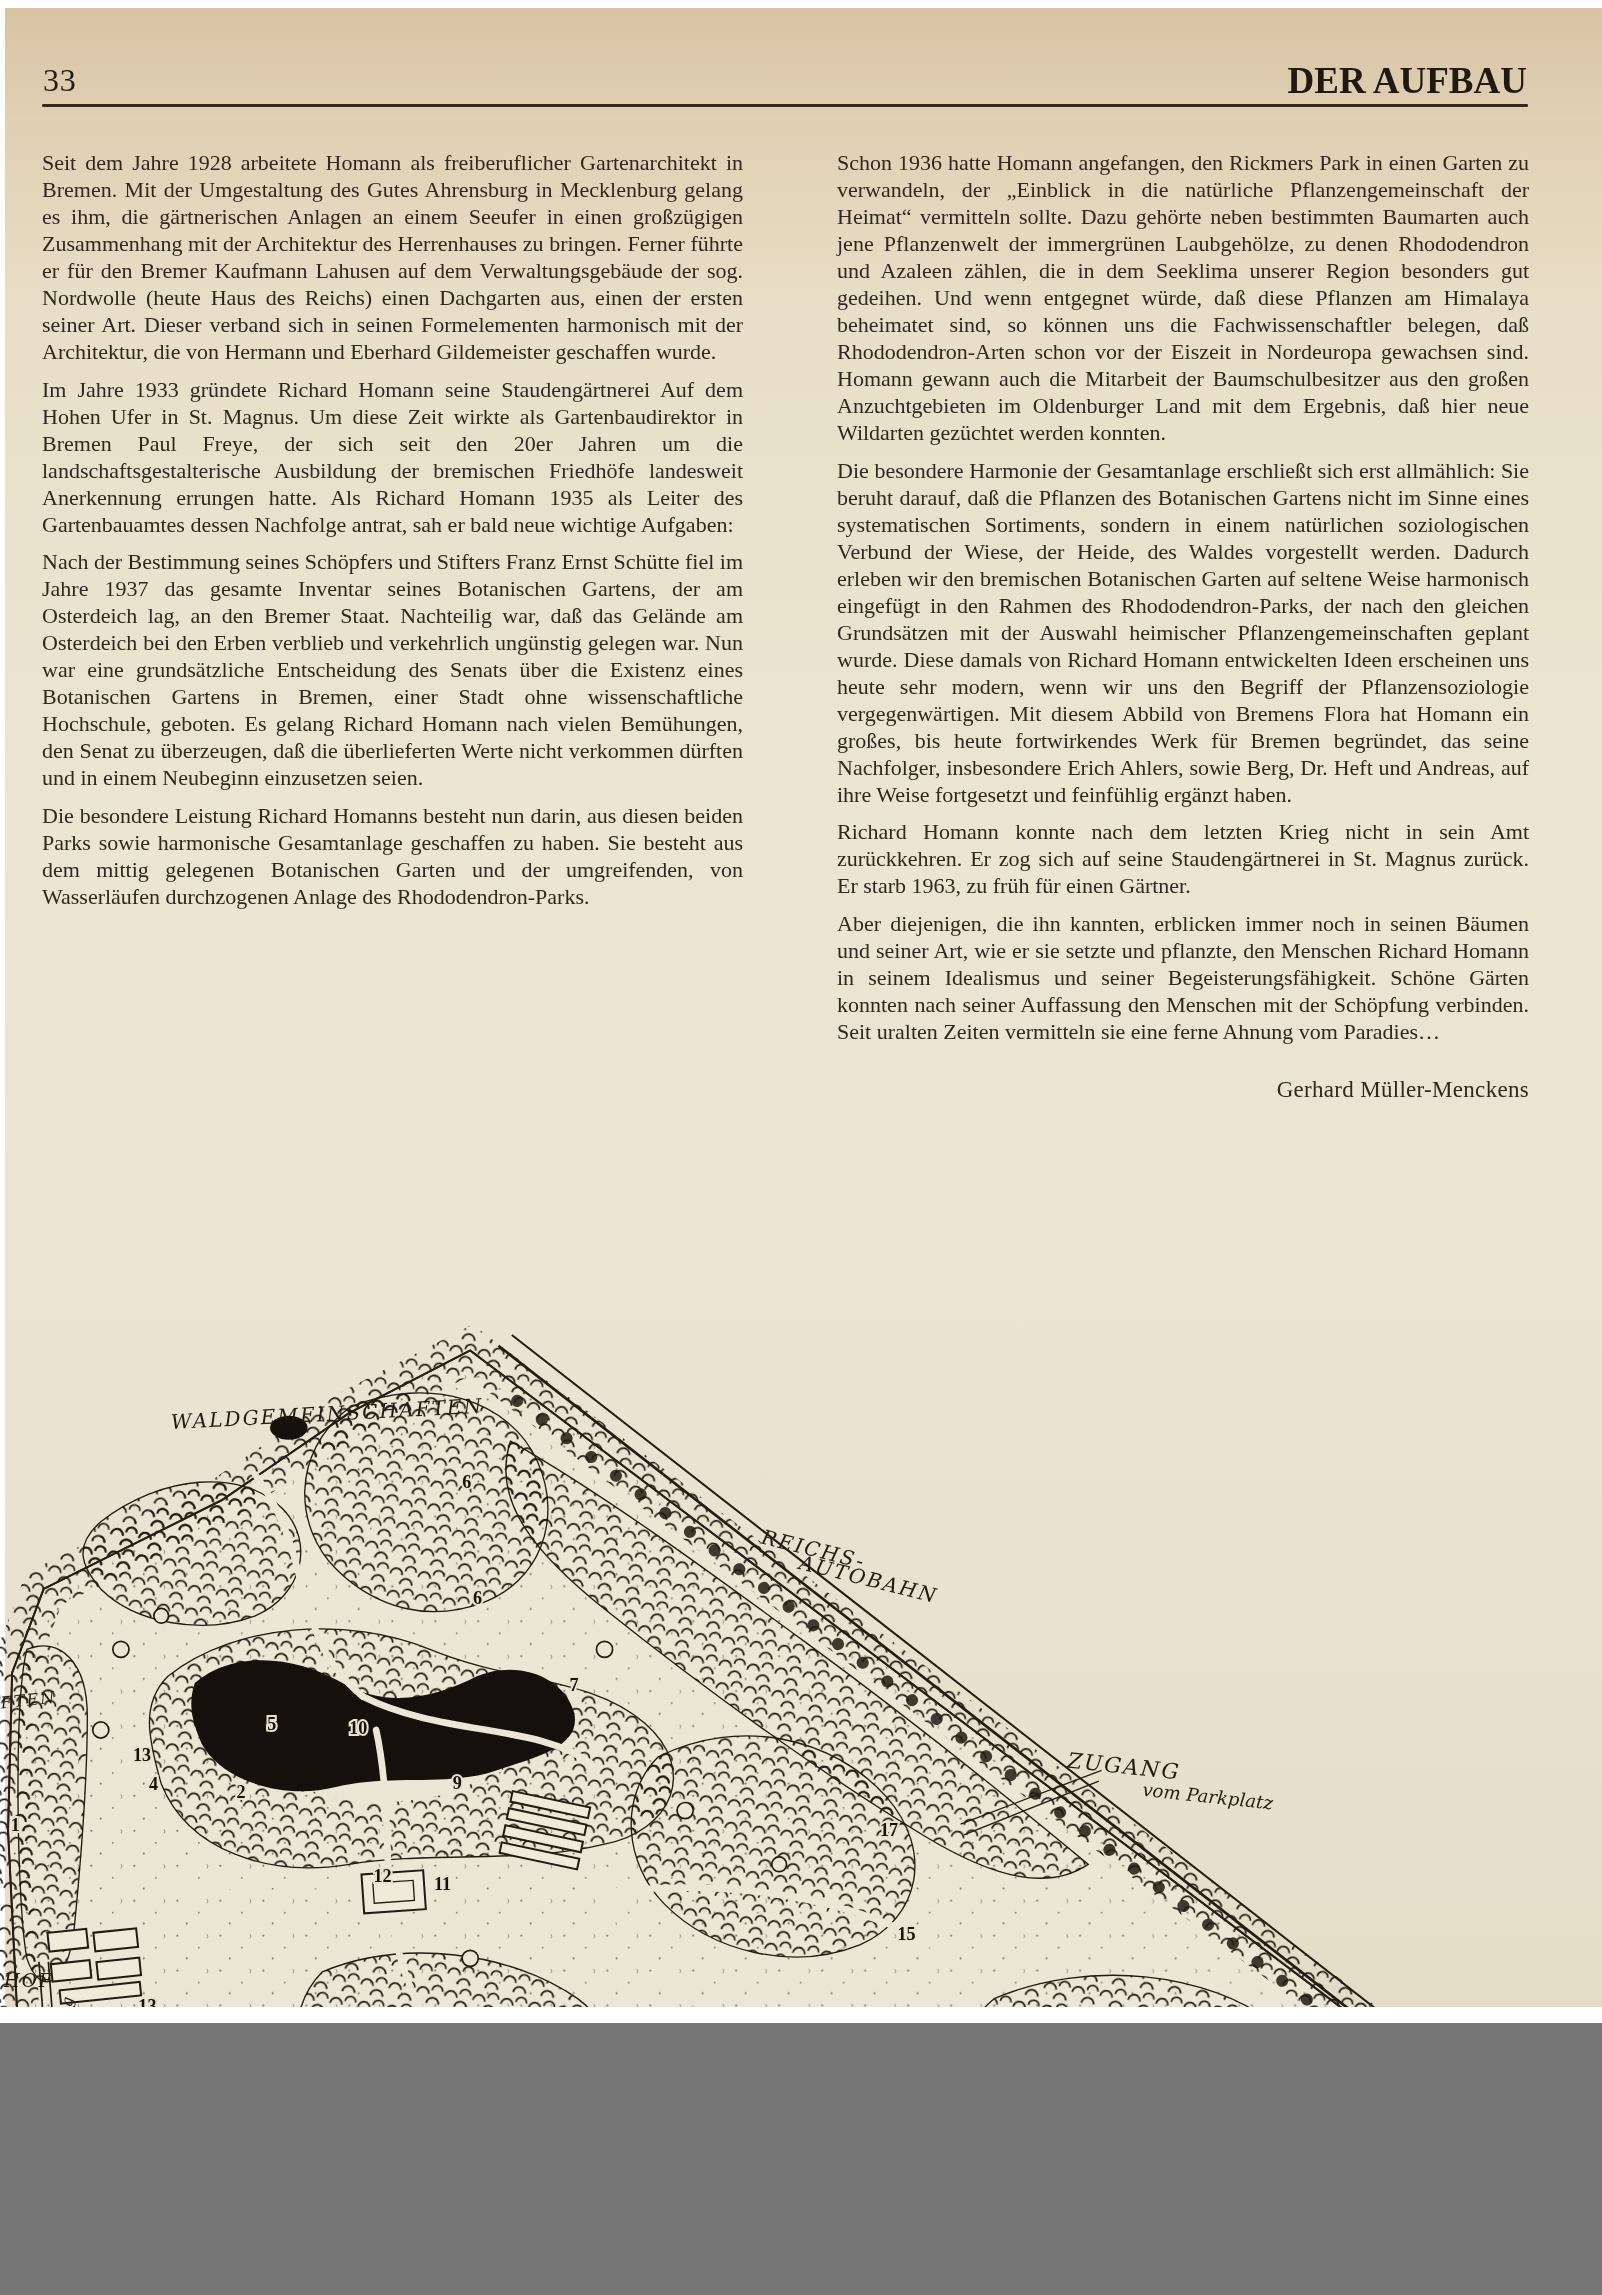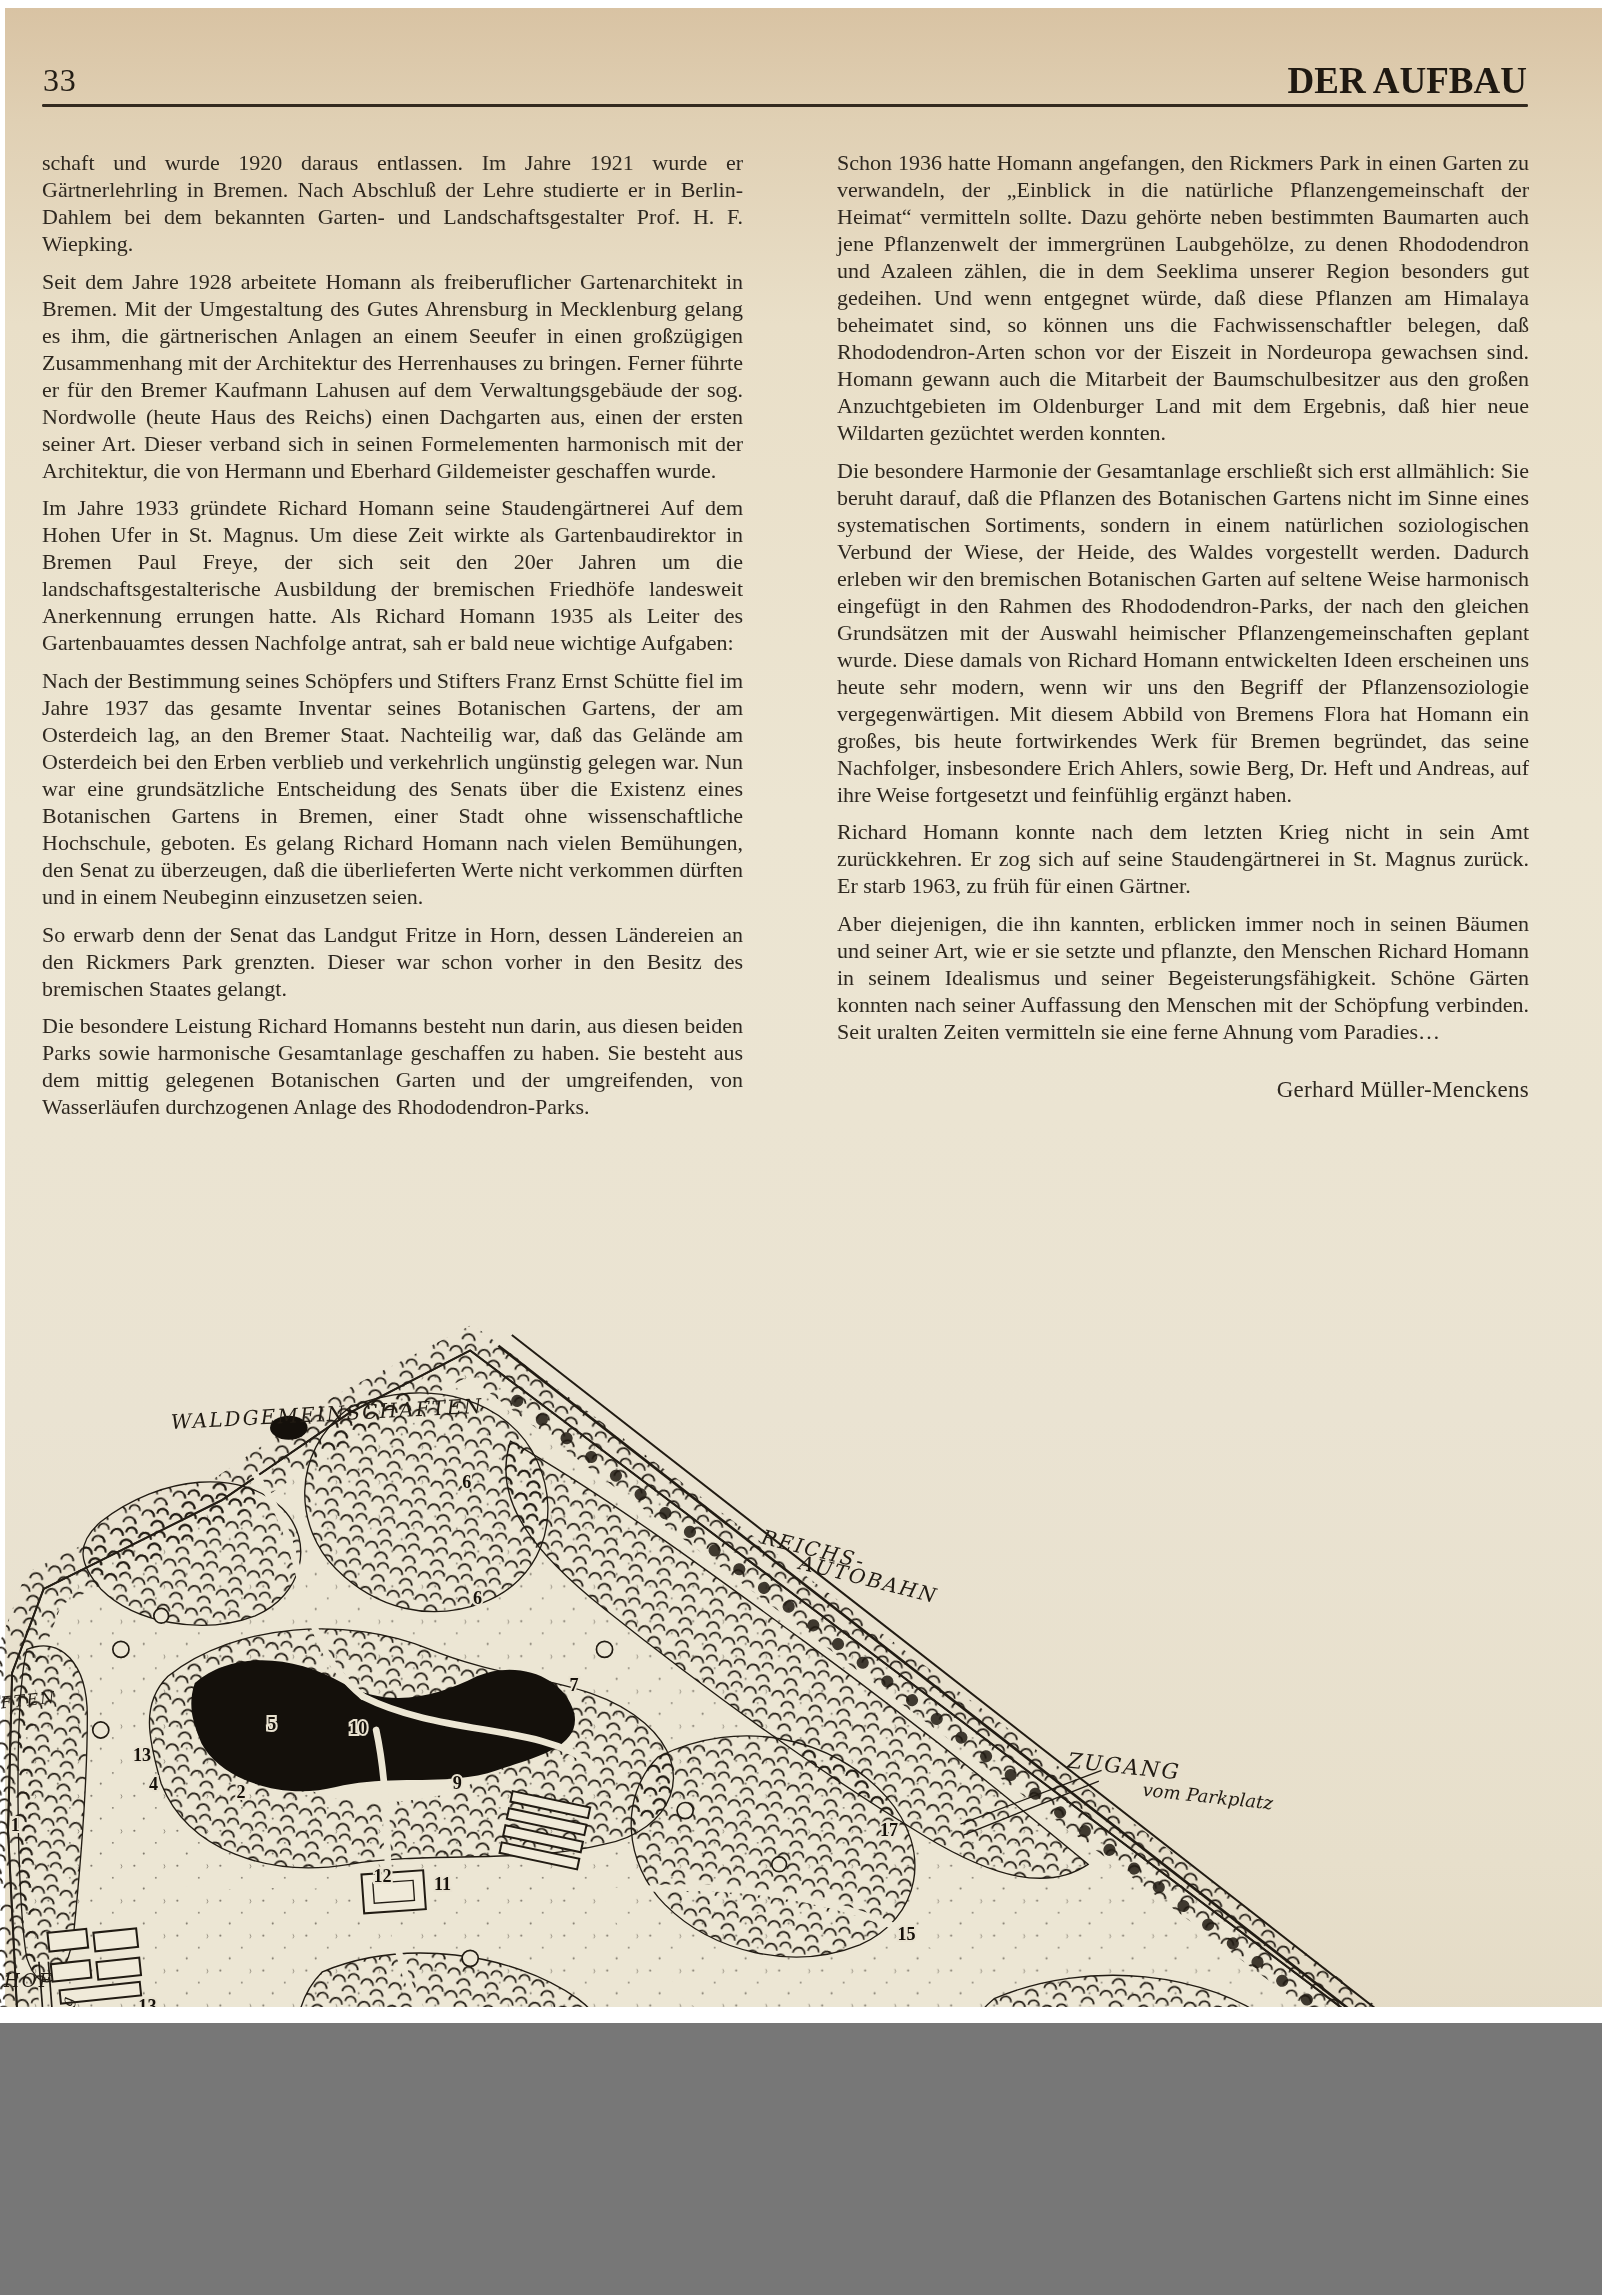--- a/index.html
+++ b/index.html
@@ -55,25 +55,23 @@
 
 <div class="page">
   <div class="edge top"></div>
   <div class="edge left"></div>
 
   <span class="folio">33</span>
   <span class="masthead">DER AUFBAU</span>
   <div class="rule"></div>
 
   <div class="col leftcol">
-    <p>schaft und wurde 1920 daraus entlassen. Im Jahre 1921 wurde er Gärtnerlehrling in Bremen. Nach Abschluß der Lehre studierte er in Berlin-Dahlem bei dem bekannten Garten- und Landschaftsgestalter Prof. H. F. Wiepking.</p>
     <p>Seit dem Jahre 1928 arbeitete Homann als freiberuflicher Gartenarchitekt in Bremen. Mit der Umgestaltung des Gutes Ahrensburg in Mecklenburg gelang es ihm, die gärtnerischen Anlagen an einem Seeufer in einen großzügigen Zusammenhang mit der Architektur des Herrenhauses zu bringen. Ferner führte er für den Bremer Kaufmann Lahusen auf dem Verwaltungsgebäude der sog. Nordwolle (heute Haus des Reichs) einen Dachgarten aus, einen der ersten seiner Art. Dieser verband sich in seinen Formelementen harmonisch mit der Architektur, die von Hermann und Eberhard Gildemeister geschaffen wurde.</p>
     <p>Im Jahre 1933 gründete Richard Homann seine Staudengärtnerei Auf dem Hohen Ufer in St. Magnus. Um diese Zeit wirkte als Gartenbaudirektor in Bremen Paul Freye, der sich seit den 20er Jahren um die landschaftsgestalterische Ausbildung der bremischen Friedhöfe landesweit Anerkennung errungen hatte. Als Richard Homann 1935 als Leiter des Gartenbauamtes dessen Nachfolge antrat, sah er bald neue wichtige Aufgaben:</p>
     <p>Nach der Bestimmung seines Schöpfers und Stifters Franz Ernst Schütte fiel im Jahre 1937 das gesamte Inventar seines Botanischen Gartens, der am Osterdeich lag, an den Bremer Staat. Nachteilig war, daß das Gelände am Osterdeich bei den Erben verblieb und verkehrlich ungünstig gelegen war. Nun war eine grundsätzliche Entscheidung des Senats über die Existenz eines Botanischen Gartens in Bremen, einer Stadt ohne wissenschaftliche Hochschule, geboten. Es gelang Richard Homann nach vielen Bemühungen, den Senat zu überzeugen, daß die überlieferten Werte nicht verkommen dürften und in einem Neubeginn einzusetzen seien.</p>
-    <p>So erwarb denn der Senat das Landgut Fritze in Horn, dessen Ländereien an den Rickmers Park grenzten. Dieser war schon vorher in den Besitz des bremischen Staates gelangt.</p>
     <p>Die besondere Leistung Richard Homanns besteht nun darin, aus diesen beiden Parks sowie harmonische Gesamtanlage geschaffen zu haben. Sie besteht aus dem mittig gelegenen Botanischen Garten und der umgreifenden, von Wasserläufen durchzogenen Anlage des Rhododendron-Parks.</p>
   </div>
 
   <div class="col rightcol">
     <p>Schon 1936 hatte Homann angefangen, den Rickmers Park in einen Garten zu verwandeln, der „Einblick in die natürliche Pflanzengemeinschaft der Heimat“ vermitteln sollte. Dazu gehörte neben bestimmten Baumarten auch jene Pflanzenwelt der immergrünen Laubgehölze, zu denen Rhododendron und Azaleen zählen, die in dem Seeklima unserer Region besonders gut gedeihen. Und wenn entgegnet würde, daß diese Pflanzen am Himalaya beheimatet sind, so können uns die Fachwissenschaftler belegen, daß Rhododendron-Arten schon vor der Eiszeit in Nordeuropa gewachsen sind. Homann gewann auch die Mitarbeit der Baumschulbesitzer aus den großen Anzuchtgebieten im Oldenburger Land mit dem Ergebnis, daß hier neue Wildarten gezüchtet werden konnten.</p>
     <p>Die besondere Harmonie der Gesamtanlage erschließt sich erst allmählich: Sie beruht darauf, daß die Pflanzen des Botanischen Gartens nicht im Sinne eines systematischen Sortiments, sondern in einem natürlichen soziologischen Verbund der Wiese, der Heide, des Waldes vorgestellt werden. Dadurch erleben wir den bremischen Botanischen Garten auf seltene Weise harmonisch eingefügt in den Rahmen des Rhododendron-Parks, der nach den gleichen Grundsätzen mit der Auswahl heimischer Pflanzengemeinschaften geplant wurde. Diese damals von Richard Homann entwickelten Ideen erscheinen uns heute sehr modern, wenn wir uns den Begriff der Pflanzensoziologie vergegenwärtigen. Mit diesem Abbild von Bremens Flora hat Homann ein großes, bis heute fortwirkendes Werk für Bremen begründet, das seine Nachfolger, insbesondere Erich Ahlers, sowie Berg, Dr. Heft und Andreas, auf ihre Weise fortgesetzt und feinfühlig ergänzt haben.</p>
     <p class="gap">Richard Homann konnte nach dem letzten Krieg nicht in sein Amt zurückkehren. Er zog sich auf seine Staudengärtnerei in St. Magnus zurück. Er starb 1963, zu früh für einen Gärtner.</p>
     <p class="gap">Aber diejenigen, die ihn kannten, erblicken immer noch in seinen Bäumen und seiner Art, wie er sie setzte und pflanzte, den Menschen Richard Homann in seinem Idealismus und seiner Begeisterungsfähigkeit. Schöne Gärten konnten nach seiner Auffassung den Menschen mit der Schöpfung verbinden. Seit uralten Zeiten vermitteln sie eine ferne Ahnung vom Paradies…</p>
     <p class="sig">Gerhard Müller-Menckens</p>
   </div>

